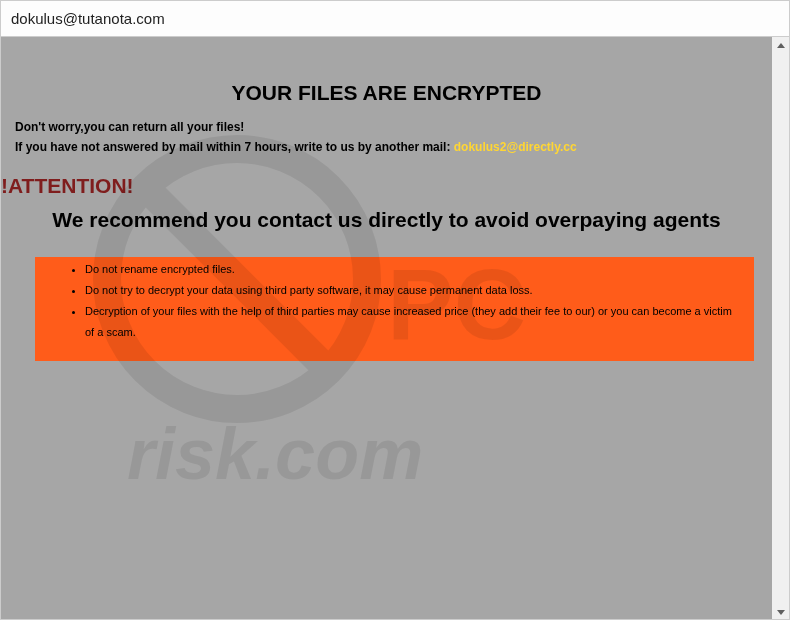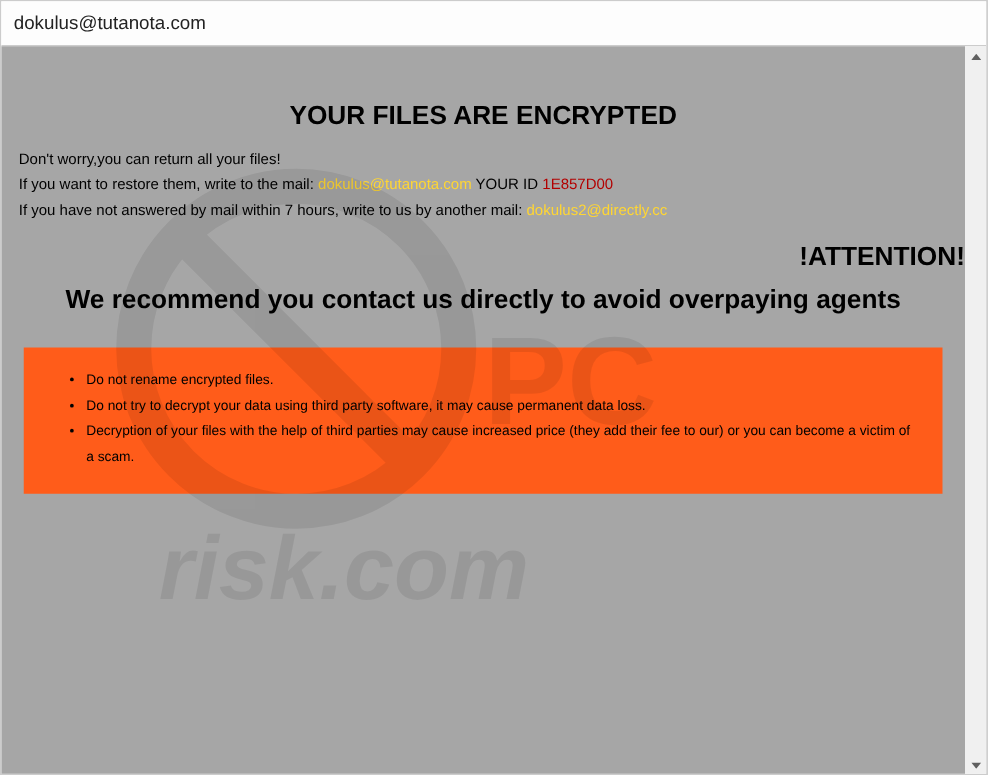--- a/index.html
+++ b/index.html
@@ -80,51 +80,51 @@
       font-weight: bold;
       color: #000;
       text-align: center;
       padding: 16px 0 8px 0;
       margin-top: 28px;
     }
     .intro-block {
       padding: 4px 14px 10px 14px;
       font-size: 12px;
       line-height: 1.7;
-      font-weight: normal;
+      font-weight: bold;
       color: #000;
     }
     .email-highlight {
       color: #ffd633;
     }
     .id-label {
       color: #000;
     }
     .id-value {
       color: #b30000;
     }
     .attention-heading {
       font-size: 21px;
       font-weight: bold;
-      color: #000000;
-      text-align: right;
+      color: #7f1d1d;
+      text-align: left;
       padding: 6px 0 4px 0;
     }
     .subheading {
       font-size: 21px;
       font-weight: bold;
       color: #000;
       text-align: center;
       padding: 2px 20px 14px 20px;
       line-height: 1.5;
     }
     .warning-box {
       background: #ff5c1a;
-      margin: 8px 18px 8px 18px;
-      padding: 16px 18px 18px 32px;
+      margin: 8px 18px 8px 34px;
+      padding: 2px 18px 18px 32px;
     }
     .warning-box ul {
       list-style: disc;
       padding-left: 18px;
     }
     .warning-box li {
       font-size: 11px;
       color: #000;
       line-height: 1.9;
     }
@@ -147,23 +147,20 @@
         <text x="90" y="400" font-size="72" font-weight="bold" fill="#000" font-family="Arial" font-style="italic">risk.com</text>
       </svg>
     </div>
 
     <div class="inner-content">
       <div class="heading-1">YOUR FILES ARE ENCRYPTED</div>
 
       <div class="intro-block">
         <div>Don't worry,you can return all your files!</div>
         <div>
-          <span>If you want to restore them, write to the mail:  </span><span class="email-highlight">dokulus@tutanota.com</span><span class="id-label">  YOUR ID </span><span class="id-value">1E857D00</span>
-        </div>
-        <div>
           <span>If you have not answered by mail within 7 hours, write to us by another mail: </span><span class="email-highlight">dokulus2@directly.cc</span>
         </div>
       </div>
 
       <div class="attention-heading">!ATTENTION!</div>
       <div class="subheading">We recommend you contact us directly to avoid overpaying agents</div>
 
       <div class="warning-box">
         <ul>
           <li>Do not rename encrypted files.</li>

